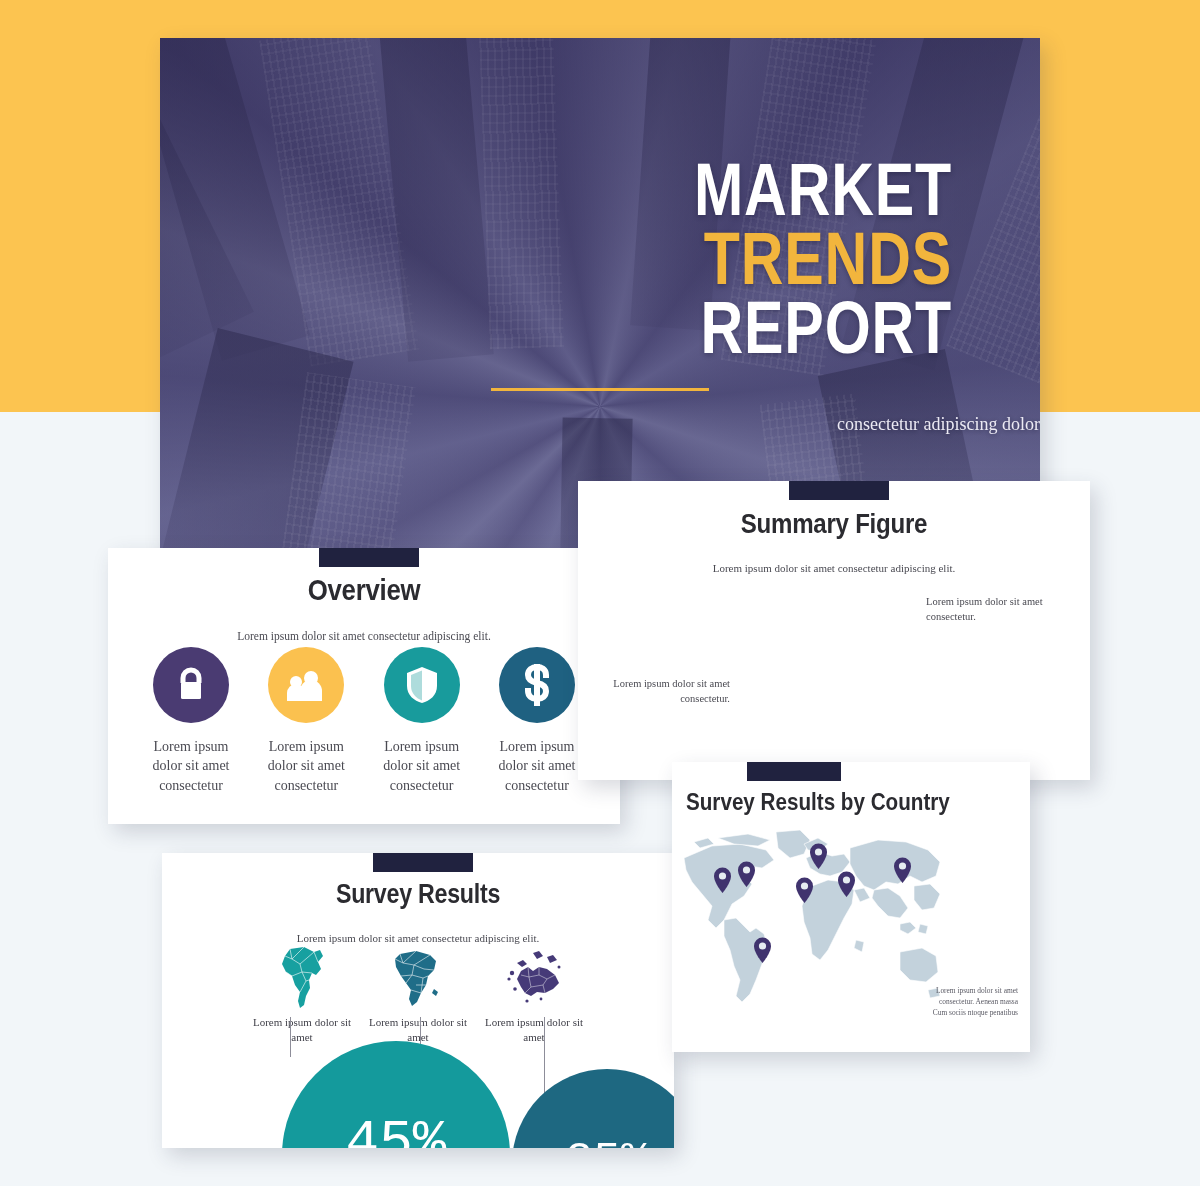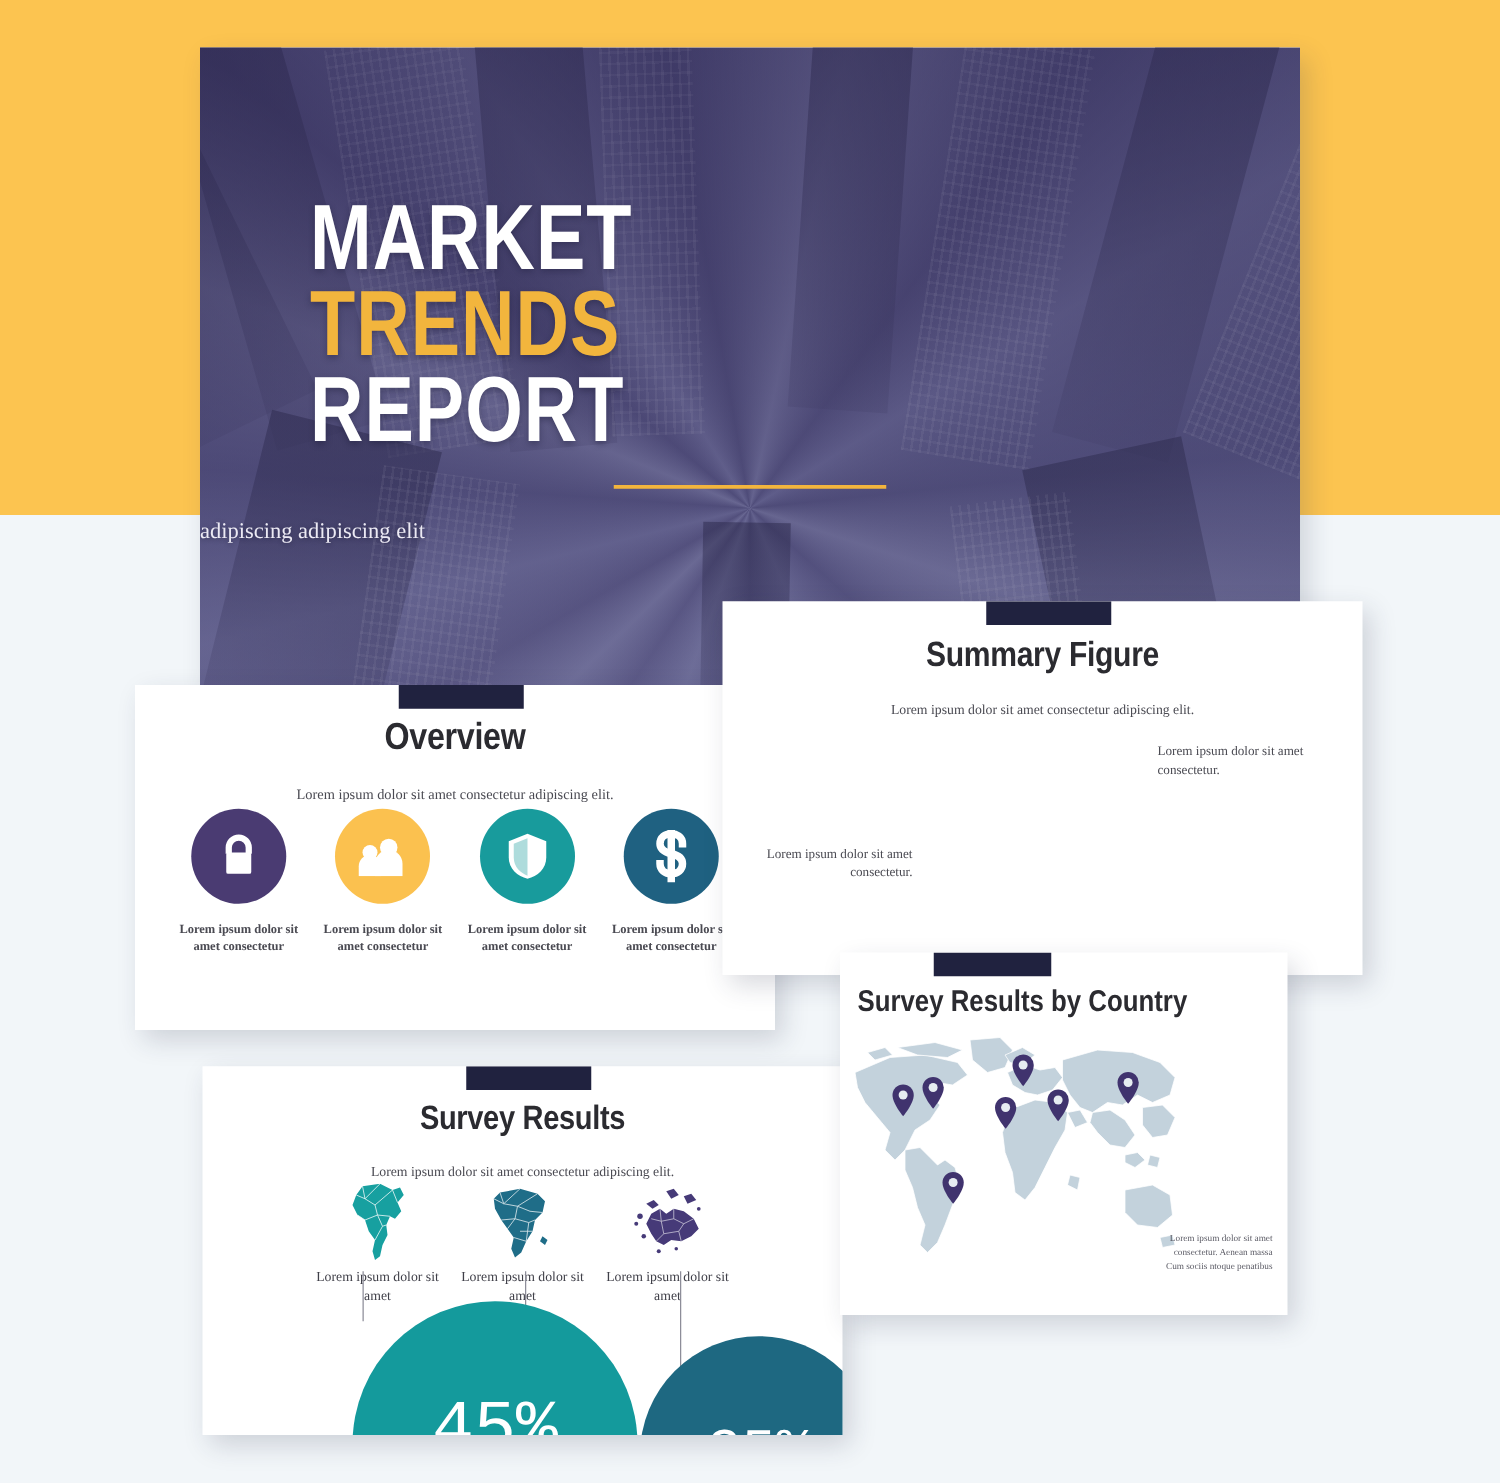--- a/index.html
+++ b/index.html
@@ -110,21 +110,21 @@
       repeating-linear-gradient(0deg, rgba(255,255,255,0.08) 0 2px, rgba(0,0,0,0) 2px 9px);
     transform-origin: 50% 100%;
   }
   .hero-tint {
     position: absolute; inset: 0;
     background: linear-gradient(170deg, rgba(60,52,100,0.55), rgba(78,74,120,0.42));
   }
   .hero-text {
     position: absolute;
     left: 0; right: 0; top: 118px;
-    text-align: left;
+    text-align: right;
     z-index: 5;
   }
   .hero-line {
     font-family: "Liberation Sans Narrow", "Liberation Sans", sans-serif;
     font-weight: 700;
     font-size: 74px;
     line-height: 0.93;
     letter-spacing: 1px;
     color: #ffffff;
     transform: scaleX(0.80);
@@ -164,24 +164,23 @@
   .icon-circle {
     width: 76px; height: 76px;
     border-radius: 50%;
     margin: 0 auto 14px;
     display: flex;
     align-items: center;
     justify-content: center;
   }
   .icon-caption {
     font-family: "Liberation Serif", serif;
-    font-size: 10px;
+    font-size: 14px;
     line-height: 1.38;
     color: #4a4a52;
-    font-weight: bold;
   }
 
   
   #slide-summary {
     left: 578px; top: 481px;
     width: 512px; height: 299px;
   }
   #slide-summary .tab-bar { left: 211px; top: 0; width: 100px; }
   #slide-summary .slide-title { top: 27px; font-size: 28px; }
   #slide-summary .slide-sub  { top: 66px; font-size: 11px; }
@@ -330,21 +329,21 @@
     <div class="glass" style="left:620px; top:360px;width:96px;  height:170px; transform:rotate(-7deg);"></div>
     <div class="bldg" style="left:400px;  top:380px;width:70px;  height:150px; transform:rotate(1deg);"></div>
     <div class="hero-tint"></div>
   </div>
 
   <div class="hero-text">
     <div class="hero-line">MARKET</div>
     <div class="hero-line accent">TRENDS</div>
     <div class="hero-line">REPORT</div>
     <div class="hero-rule"></div>
-    <div class="hero-sub">adipiscing adipiscing elit</div>
+    <div class="hero-sub">consectetur adipiscing dolor</div>
   </div>
 </div>
 
 <div class="slide" id="slide-overview">
   <div class="tab-bar"></div>
   <div class="slide-title">Overview</div>
   <div class="slide-sub">Lorem ipsum dolor sit amet consectetur adipiscing elit.</div>
 
   <div class="icon-row">
 

